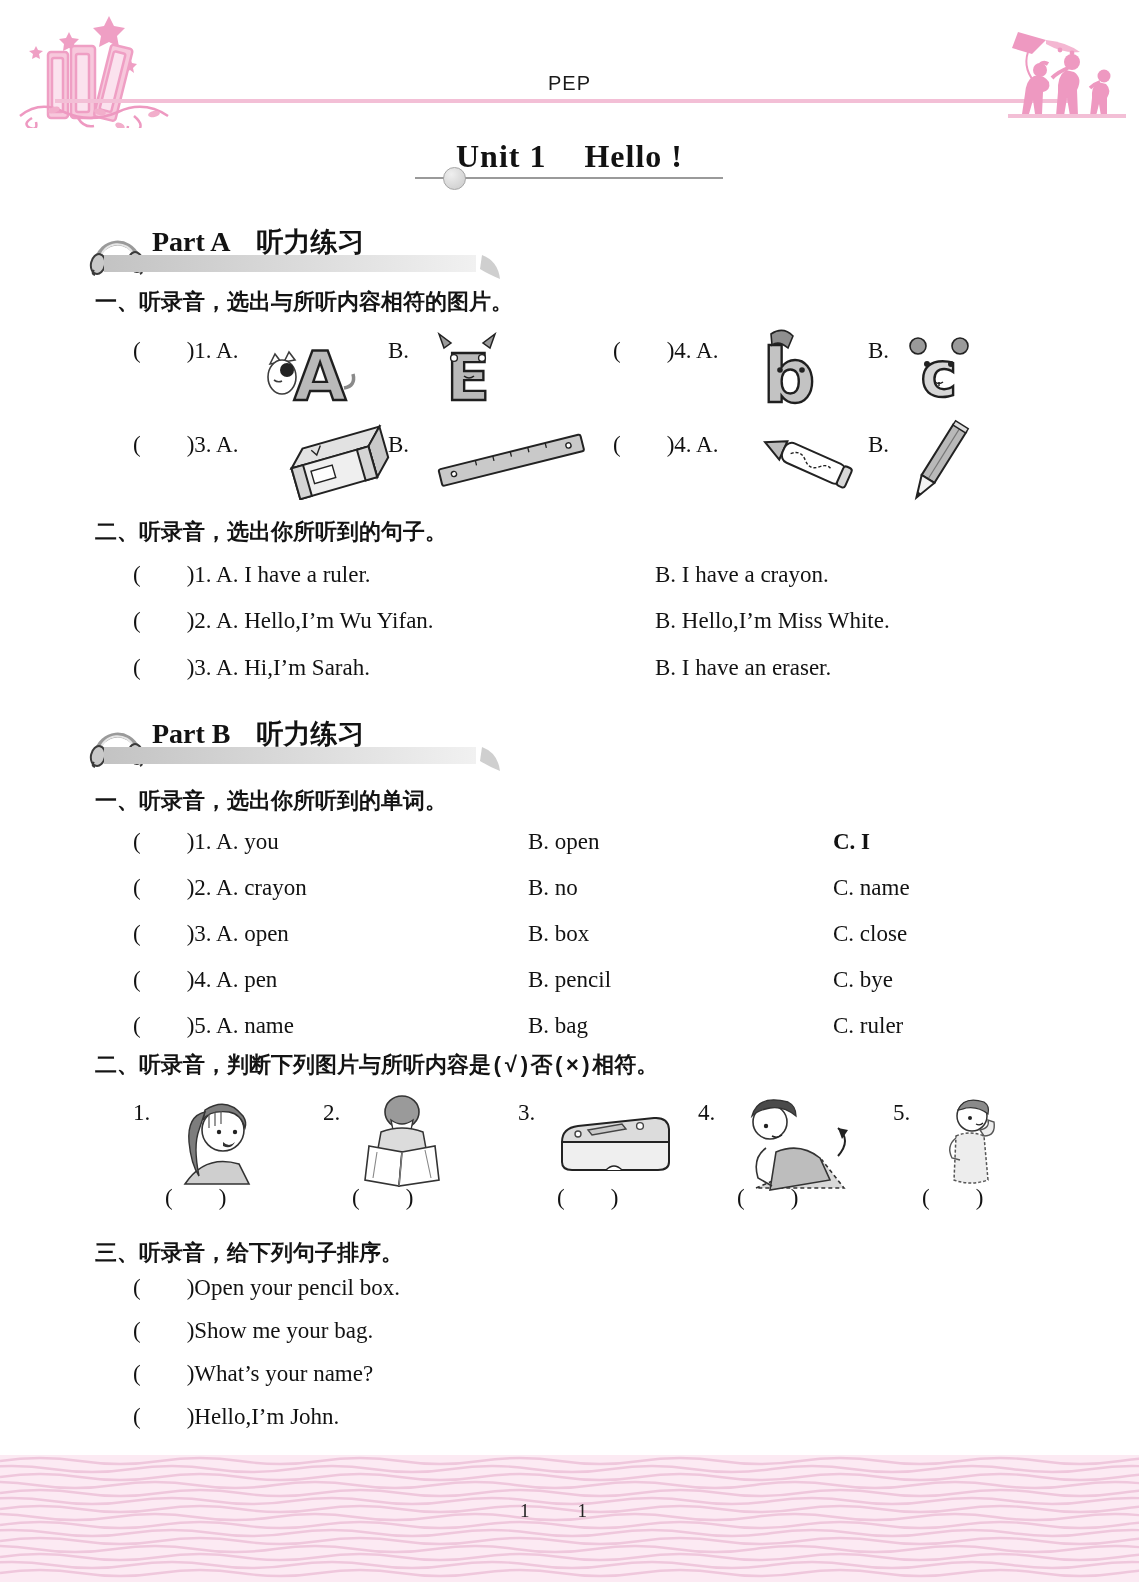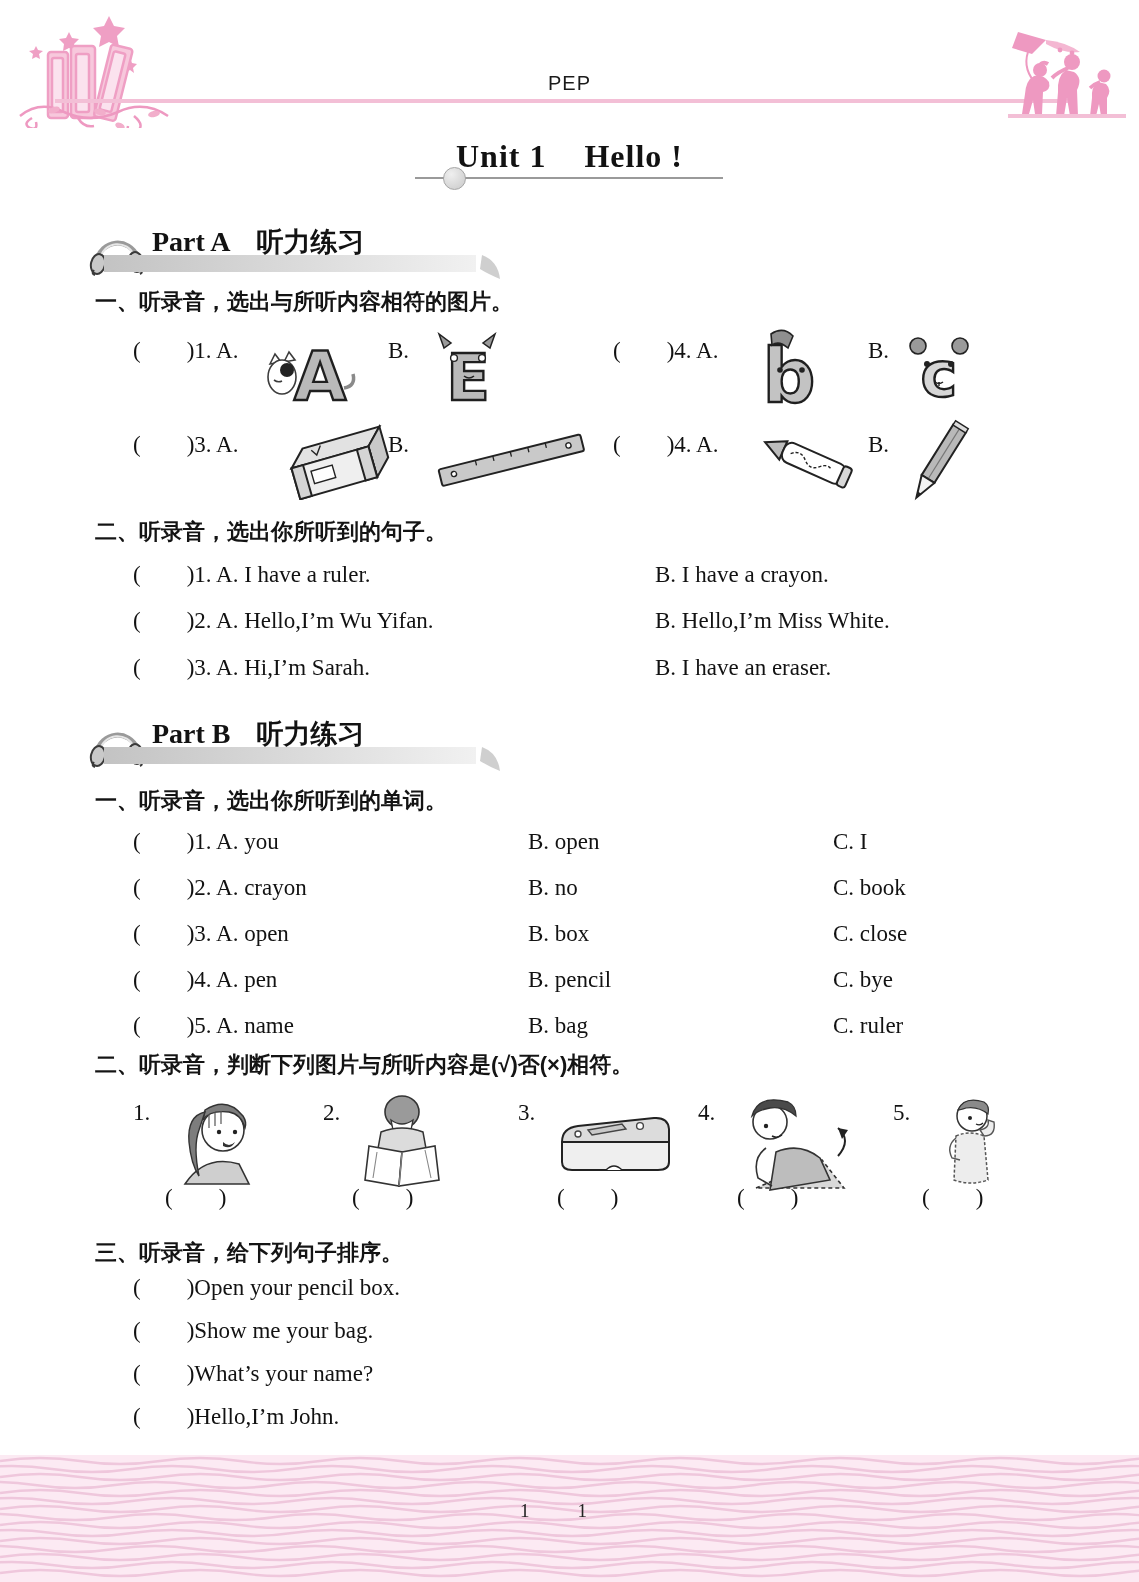--- a/index.html
+++ b/index.html
@@ -13,21 +13,21 @@
   .title-row .gap{display:inline-block;width:38px;}
   .title-rule{top:177px;left:415px;width:308px;height:2px;background:#9a9a9a;}
   .title-knob{top:167px;left:443px;width:21px;height:21px;border-radius:50%;
               background:radial-gradient(circle at 35% 30%,#efefef,#c9c9c9);border:1px solid #a5a5a5;}
   .part-head{height:54px;width:500px;}
   .part-bar{position:absolute;left:16px;top:31px;width:372px;height:17px;
             background:linear-gradient(90deg,#c3c3c3 0%,#dcdcdc 55%,#f1f1f1 100%);}
   .bar-tail{position:absolute;left:392px;top:31px;}
   .part-title{position:absolute;left:64px;top:0;font-weight:bold;font-size:28px;}
   .part-title .cn{font-family:"Liberation Sans","DejaVu Sans",sans-serif;font-size:27px;margin-left:26px;}
-  .instr{font-family:Liberation Sans, sans-serif;font-weight:bold;font-size:22px;color:#141414;white-space:pre;}
+  .instr{font-family:Liberation Mono, monospace;font-weight:bold;font-size:22px;color:#141414;white-space:pre;}
   .opt{font-size:23px;white-space:pre;}
   .num{font-size:23px;white-space:pre;}
   .footer{top:1455px;left:0;width:1139px;height:127px;}
   .page-nums{top:1500px;left:520px;display:flex;gap:48px;font-size:19px;color:#222;}
   svg{display:block;}
 </style>
 </head>
 <body>
 
 <div class="page">
@@ -219,24 +219,24 @@
     <div class="part-bar"></div>
     <svg class="bar-tail" width="24" height="26" viewBox="0 0 24 26">
       <path d="M2 0 q16 6 18 24 q-12 -5 -20 -10 z" fill="#cfcfcf"></path>
     </svg>
     <div class="part-title">
       <span>Part B</span><span class="cn">听力练习</span>
     </div>
   </div>
   <span class="abs opt" style="top:829px;left:133px;">(        )1. A. you</span>
   <span class="abs opt" style="top:829px;left:528px;">B. open</span>
-  <span class="abs opt" style="top:829px;left:833px;">C. I</span>
+  <span class="abs opt" style="top:829px;left:833px;font-weight:bold;">C. I</span>
   <span class="abs opt" style="top:875px;left:133px;">(        )2. A. crayon</span>
   <span class="abs opt" style="top:875px;left:528px;">B. no</span>
-  <span class="abs opt" style="top:875px;left:833px;">C. book</span>
+  <span class="abs opt" style="top:875px;left:833px;">C. name</span>
   <span class="abs opt" style="top:921px;left:133px;">(        )3. A. open</span>
   <span class="abs opt" style="top:921px;left:528px;">B. box</span>
   <span class="abs opt" style="top:921px;left:833px;">C. close</span>
   <span class="abs opt" style="top:967px;left:133px;">(        )4. A. pen</span>
   <span class="abs opt" style="top:967px;left:528px;">B. pencil</span>
   <span class="abs opt" style="top:967px;left:833px;">C. bye</span>
   <span class="abs opt" style="top:1013px;left:133px;">(        )5. A. name</span>
   <span class="abs opt" style="top:1013px;left:528px;">B. bag</span>
   <span class="abs opt" style="top:1013px;left:833px;">C. ruler</span>
 

